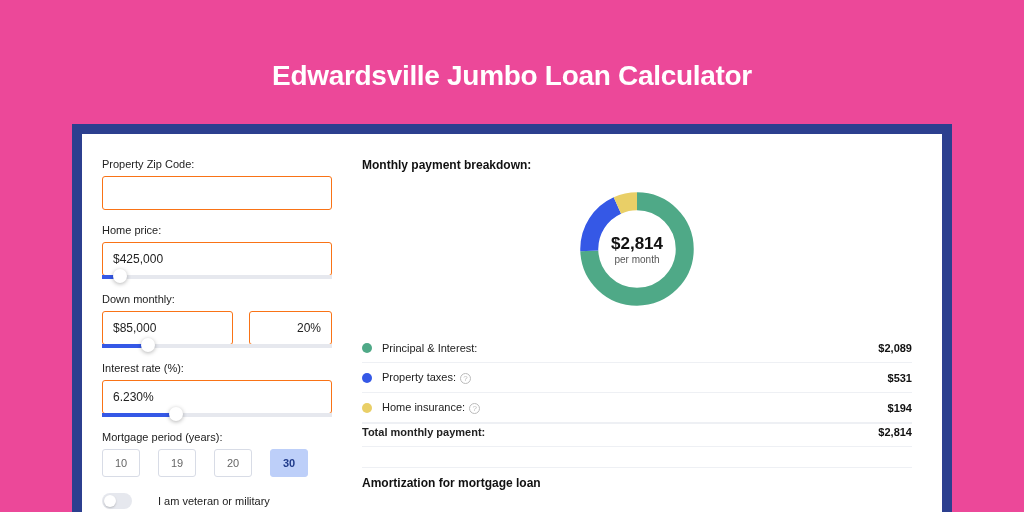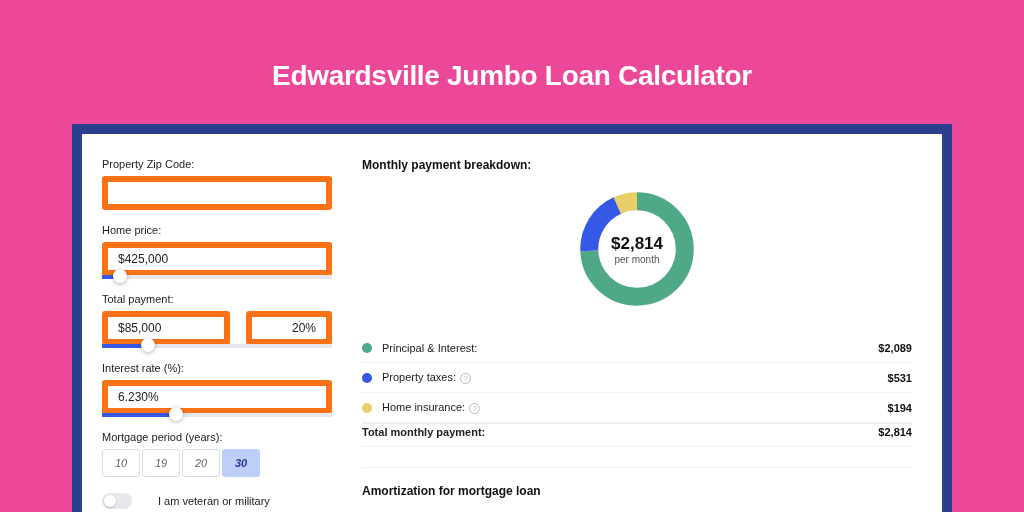--- a/index.html
+++ b/index.html
@@ -4,50 +4,50 @@
 <style>
 * { box-sizing: border-box; margin: 0; padding: 0; font-family: -apple-system, BlinkMacSystemFont, "Segoe UI", Arial, sans-serif; }
 html, body { width: 1024px; height: 512px; overflow: hidden; }
 .outer { background: #ec4899; width: 1024px; height: 512px; padding-top: 60px; }
 .title { color: #fff; text-align: center; font-size: 28px; font-weight: 700; letter-spacing: -0.3px; margin-bottom: 32px; }
 .shadowcard { width: 880px; margin: 0 auto; background: #2c3f8f; padding-top: 10px; }
 .card { width: 860px; margin: 0 auto; background: #fff; display: flex; height: 400px; overflow: hidden; }
 .left { width: 270px; padding: 24px 20px 0 20px; }
 .right { flex: 1; padding: 24px 30px 0 10px; }
 .label { font-size: 11px; color: #222; margin-bottom: 6px; }
-.input { width: 100%; height: 34px; border: 6px solid #f97316; border-radius: 3px; background: #fff; padding: 0 10px; font-size: 12px; color: #222; }
+.input { width: 100%; height: 34px; border: 1px solid #f97316; border-radius: 3px; background: #fff; padding: 0 10px; font-size: 12px; color: #222; }
 .group { margin-bottom: 14px; }
 .slider { position: relative; height: 4px; background: #e6e8ee; margin-top: -1px; }
 .slider .fill { position: absolute; left: 0; top: 0; height: 4px; background: #3558e6; }
 .slider .thumb { position: absolute; top: -6px; width: 14px; height: 14px; background: #fff; border-radius: 50%; box-shadow: 0 1px 4px rgba(0,0,0,0.3); transform: translateX(-50%); cursor: pointer; }
 .row2 { display: flex; gap: 16px; }
 .row2 .input:first-child { flex: 1.8; }
 .row2 .input:last-child { flex: 1; text-align: right; }
-.period { display: flex; gap: 2px; font-style: italic; }
+.period { display: flex; gap: 18px; }
 .pbtn { width: 38px; height: 28px; border: 1px solid #d8dce6; border-radius: 3px; background: #fff; font-size: 11px; color: #666; display: flex; align-items: center; justify-content: center; cursor: pointer; }
 .pbtn.active { background: #bdcff9; border-color: #bdcff9; color: #1f3a8a; font-weight: 600; }
 .toggle-row { display: flex; align-items: center; gap: 26px; margin-top: 16px; }
 .toggle { width: 30px; height: 16px; background: #e6e8ee; border-radius: 10px; position: relative; cursor: pointer; }
 .toggle .knob { position: absolute; left: 2px; top: 2px; width: 12px; height: 12px; background: #fff; border-radius: 50%; box-shadow: 0 1px 2px rgba(0,0,0,0.2); }
 .toggle-label { font-size: 11px; color: #222; }
 .section-head { font-size: 12px; font-weight: 700; color: #111; margin-bottom: 14px; }
 .donut-wrap { display: flex; justify-content: center; margin-bottom: 22px; }
 .donut { position: relative; width: 126px; height: 126px; }
 .donut svg { transform: rotate(-90deg); }
 .donut-center { position: absolute; inset: 0; display: flex; flex-direction: column; align-items: center; justify-content: center; }
 .donut-val { font-size: 17px; font-weight: 700; color: #111; }
 .donut-sub { font-size: 10px; color: #555; }
 .legend-row { display: flex; align-items: center; padding: 8px 0; border-bottom: 1px solid #eef0f4; font-size: 11px; }
 .legend-row:last-of-type { border-bottom: none; }
 .legend-row.total { font-weight: 700; border-top: 1px solid #eef0f4; padding-top: 2px; }
 .dot { width: 10px; height: 10px; border-radius: 50%; margin-right: 10px; flex-shrink: 0; }
 .legend-label { flex: 1; color: #222; }
 .legend-val { color: #111; font-weight: 600; }
 .info-icon { display: inline-flex; width: 11px; height: 11px; border: 1px solid #bbb; border-radius: 50%; font-size: 8px; color: #bbb; align-items: center; justify-content: center; margin-left: 4px; }
-.amort { margin-top: 20px; border-top: 1px solid #eef0f4; padding-top: 16px; }
+.amort { margin-top: 20px; border-top: 1px solid #eef0f4; padding-top: 8px; }
 .amort-head { font-size: 12px; font-weight: 700; color: #111; margin-bottom: 10px; }
 </style>
 </head>
 <body>
 
 <div class="outer">
   <h1 class="title">Edwardsville Jumbo Loan Calculator</h1>
   <div class="shadowcard">
   <div class="card">
 
@@ -61,21 +61,21 @@
       <div class="group">
         <div class="label">Home price:</div>
         <input class="input" value="$425,000" style="">
         <div class="slider">
           <div class="fill" style="width:8%"></div>
           <div class="thumb" style="left:8%"></div>
         </div>
       </div>
 
       <div class="group">
-        <div class="label">Total payment:</div>
+        <div class="label">Down monthly:</div>
         <div class="row2">
           <input class="input" value="$85,000" style="">
           <input class="input" value="20%" style="">
         </div>
         <div class="slider">
           <div class="fill" style="width:20%"></div>
           <div class="thumb" style="left:20%"></div>
         </div>
       </div>
 

